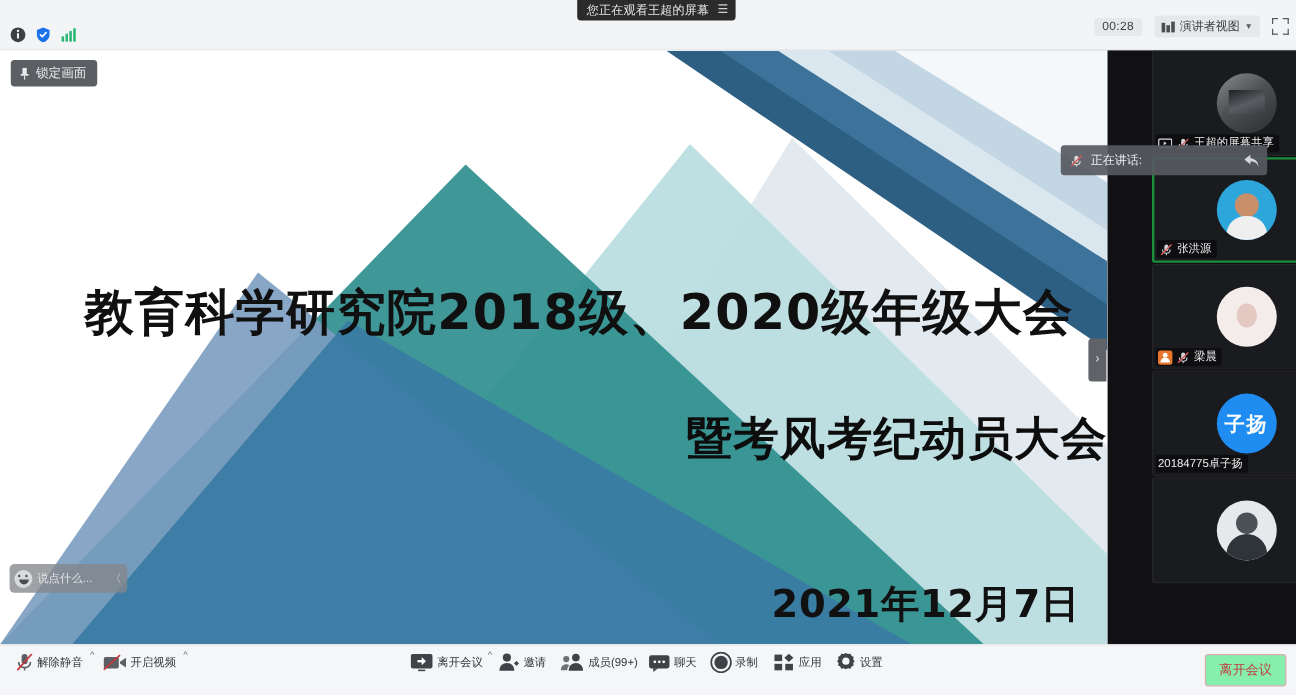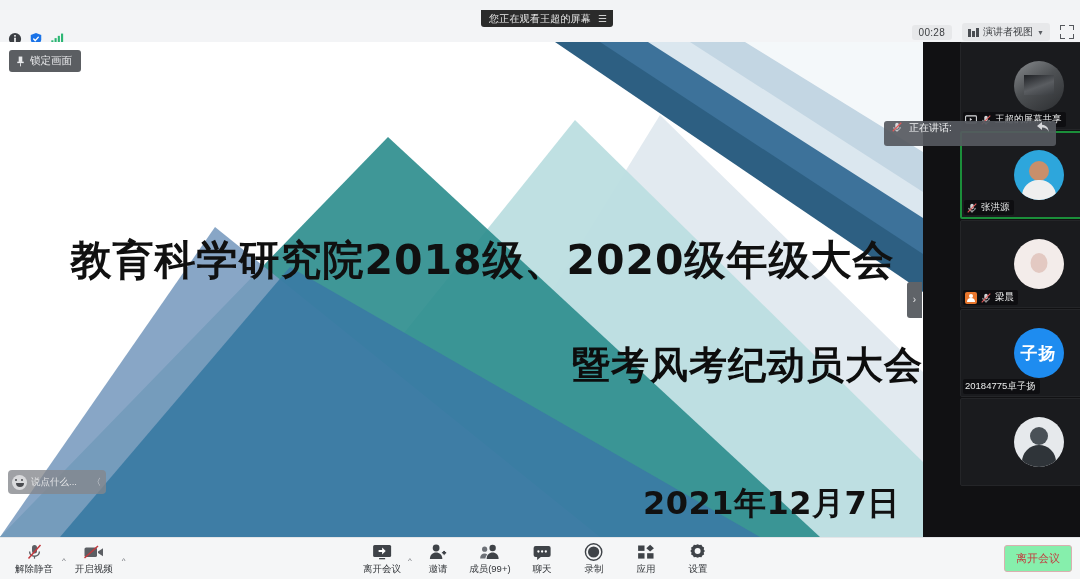--- a/index.html
+++ b/index.html
@@ -6,21 +6,21 @@
   html, body {
     width: 1080px; height: 579px;
     background: #ffffff;
     font-family: "Liberation Sans", "DejaVu Sans", sans-serif;
     overflow: hidden;
   }
   #app { position: relative; width: 1080px; height: 579px; background: #f2f3f5; }
 
   
   .topbar {
-    position: absolute; left: 0; top: 10px; width: 1080px; height: 42px;
+    position: absolute; left: 0; top: 0; width: 1080px; height: 42px;
     background: #f3f4f6; border-bottom: 1px solid #e2e4e8;
   }
   .top-left-icons {
     position: absolute; left: 8px; top: 22px; display: flex; gap: 7px; align-items: center;
   }
   .ticon { width: 14px; height: 14px; display: block; }
   .viewing-banner {
     position: absolute; left: 481px; top: 0px;
     height: 17px; background: #2b2b2b; color: #e8e8e8;
     border-radius: 0 0 3px 3px;
@@ -200,21 +200,21 @@
     content:""; position:absolute; left:50%; bottom:1.5px; transform:translateX(-50%);
     width:8px; height:4px; border-radius:4px 4px 0 0; background:#fff;
   }
   .mic-off { width: 12px; height: 12px; flex: 0 0 auto; }
   .share-ic { width: 12px; height: 10px; flex: 0 0 auto; }
 
   
   .speaking-tip {
     position: absolute; left: 884px; top: 121px; z-index: 9;
     width: 172px; height: 25px; background: rgba(86,89,95,.92);
-    border-radius: 3px; display: flex; align-items: flex-start; gap: 6px;
+    border-radius: 3px; display: flex; align-items: center; gap: 6px;
     padding: 0 6px 0 7px;
   }
   .speaking-tip .tip-text { font-size: 10px; color: #f0f1f2; flex: 1; }
   .tip-reply { width: 14px; height: 12px; }
 
   
   .rail-handle {
     position: absolute; left: 907px; top: 282px; z-index: 10;
     width: 15px; height: 36px; background: #5f6368;
     border-radius: 3px 0 0 3px;
@@ -227,21 +227,21 @@
   .toolbar {
     position: absolute; left: 0; bottom: 0; width: 1080px; height: 42px;
     background: #f5f6f7; border-top: 1px solid #e3e5e8;
   }
   .tb-left { position: absolute; left: 8px; top: 3px; display: flex; align-items: flex-end; gap: 2px; }
   .tb-center {
     position: absolute; left: 50%; transform: translateX(-50%); top: 3px;
     display: flex; align-items: flex-end; gap: 0px;
   }
   .tb-item {
-    display: flex; flex-direction: column; align-items: center; gap: 2px;
+    display: flex; flex-direction: row; align-items: center; gap: 2px;
     min-width: 52px; padding: 2px 4px; cursor: pointer;
   }
   .tb-item .tb-ic { height: 18px; display: flex; align-items: center; justify-content: center; }
   .tb-item .tb-lb { font-size: 9.5px; color: #33363a; white-space: nowrap; }
   .tb-caret { font-size: 8px; color: #6b6e73; padding-bottom: 13px; cursor: pointer; }
   .leave-btn {
     position: absolute; right: 8px; top: 7px;
     border: 1px solid #d9b0b0; color: #c4393e; background: #86efac;
     border-radius: 3px; font-size: 11px; padding: 5px 11px; cursor: pointer;
   }

